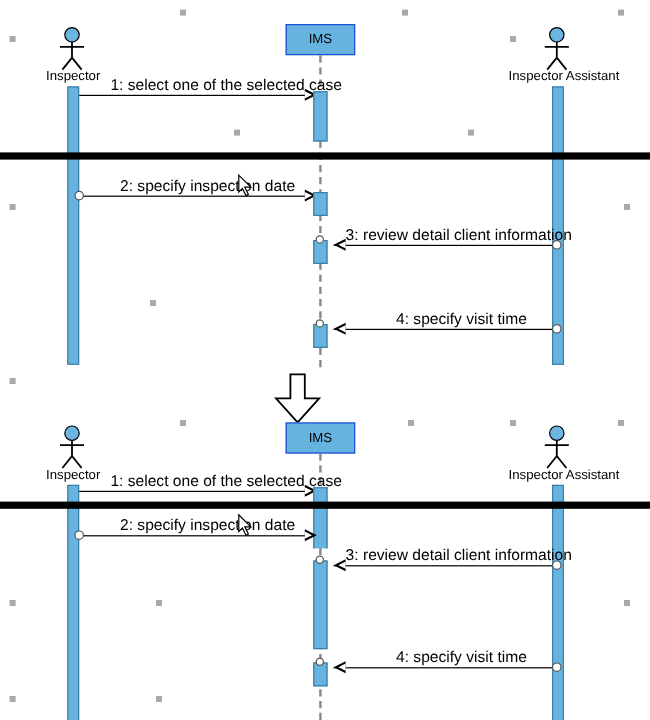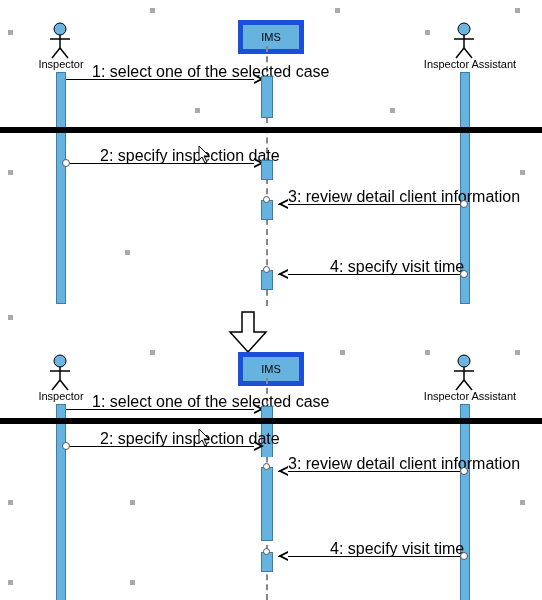--- a/index.html
+++ b/index.html
@@ -50,21 +50,21 @@
   }
   .lifeline-dash {
     position: absolute;
     width: 0;
     border-left: 2px dashed #888;
   }
   
   .sysbox {
     position: absolute;
     background: #66b3e0;
-    border: 5px solid #1d4ed8;
+    border: 1px solid #1d4ed8;
     text-align: center;
     line-height: 24px;
     font-size: 11px;
     color: #000;
     height: 24px;
   }
   
   .activation {
     position: absolute;
     width: 10px;
@@ -86,21 +86,21 @@
     background: #000;
   }
   
   .msg-line {
     position: absolute;
     height: 0;
     border-top: 1px solid #000;
   }
   .msg-label {
     position: absolute;
-    font-size: 16px;
+    font-size: 13px;
     color: #000;
     background: transparent;
     white-space: nowrap;
   }
   .arrow-open-right {
     position: absolute;
     width: 0; height: 0;
     border-top: 5px solid transparent;
     border-bottom: 5px solid transparent;
     border-left: 10px solid #000;

